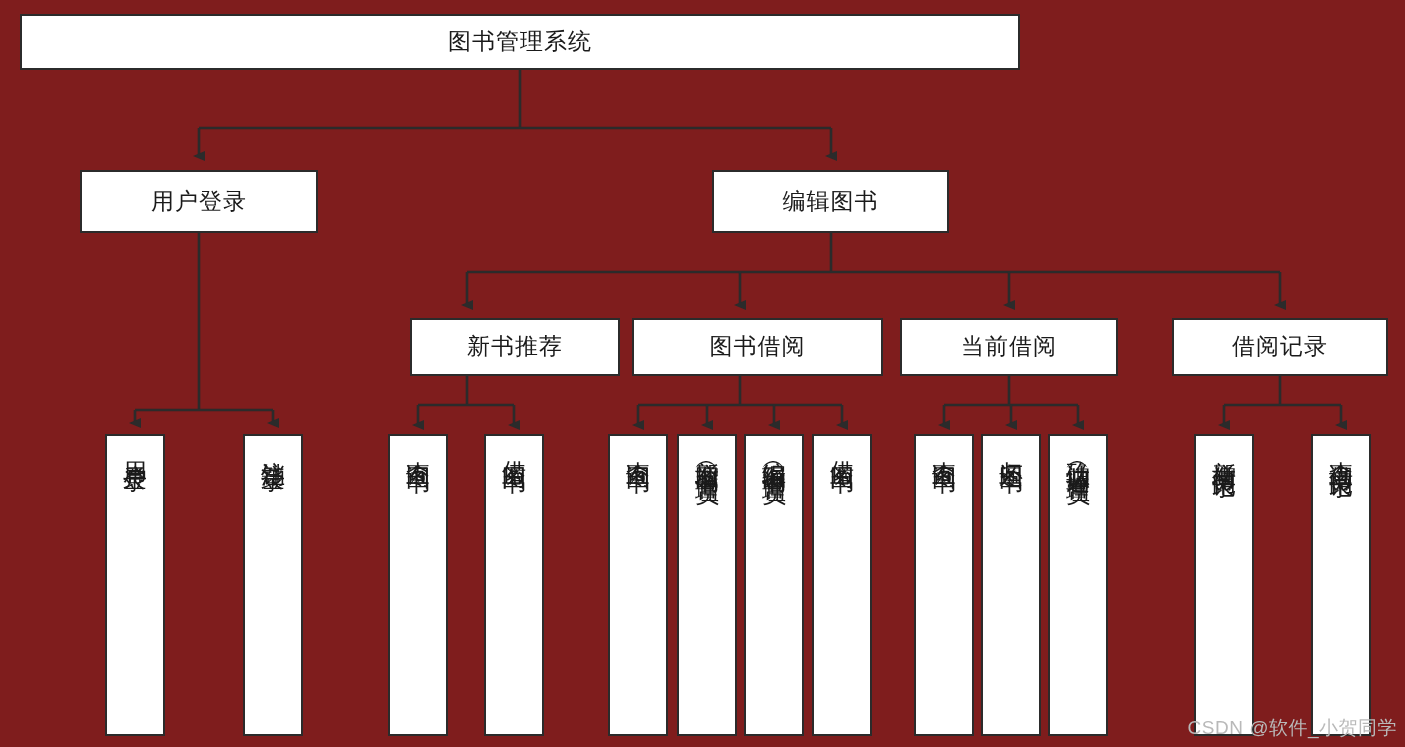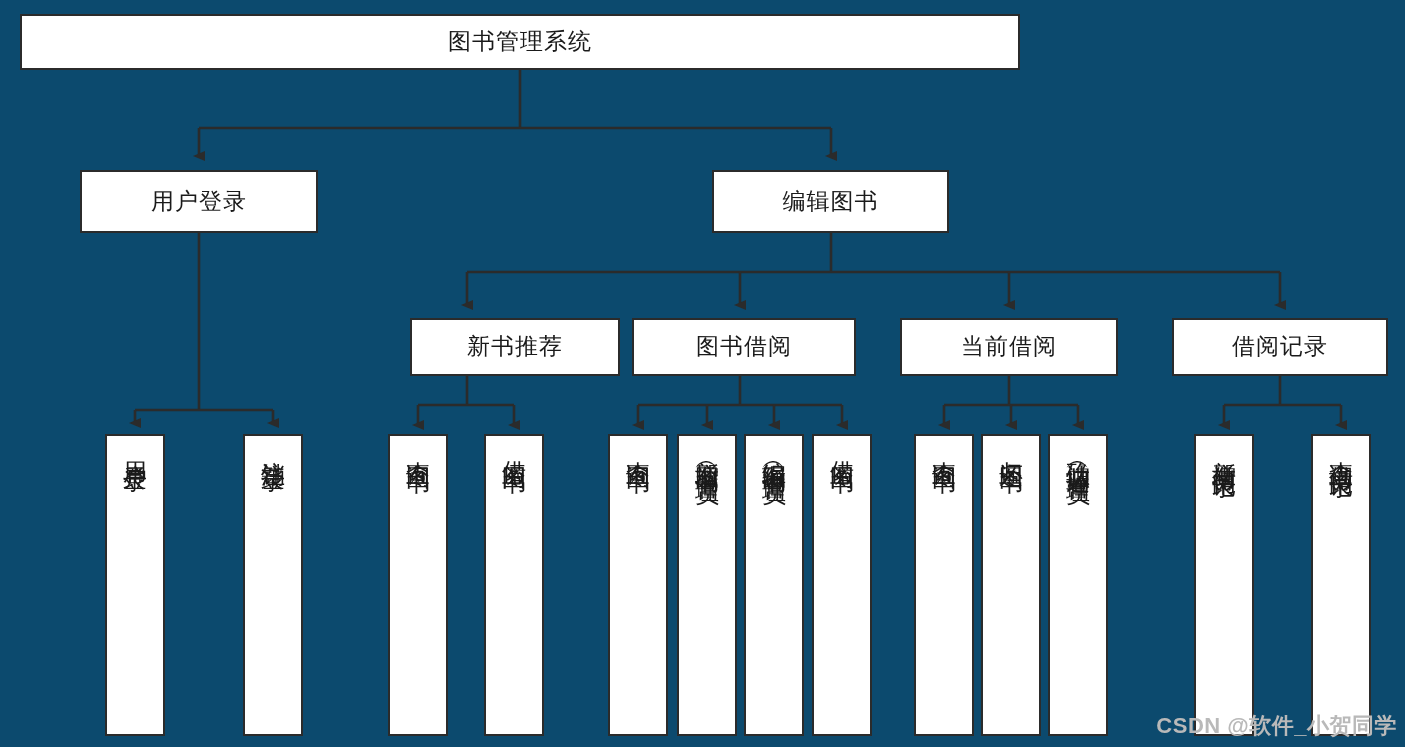--- a/index.html
+++ b/index.html
@@ -7,21 +7,21 @@
     padding: 0;
     background: #ffffff;
   }
   body {
     font-family: "Liberation Sans", "DejaVu Sans", sans-serif;
   }
   #canvas {
     position: relative;
     width: 1405px;
     height: 747px;
-    background: #0c4a6e;
+    background: #7f1d1d;
     overflow: hidden;
   }
   svg.edges {
     position: absolute;
     left: 0;
     top: 0;
     width: 1405px;
     height: 747px;
     pointer-events: none;
   }
@@ -57,26 +57,25 @@
     writing-mode: vertical-rl;
     text-orientation: upright;
     font-size: 24px;
     letter-spacing: 3px;
     line-height: 1.0;
   }
   .watermark {
     position: absolute;
     right: 8px;
     bottom: 6px;
-    font-size: 22px;
+    font-size: 19px;
     color: #b9b9b9;
     letter-spacing: 0.5px;
     white-space: nowrap;
     z-index: 3;
-    font-weight: bold;
   }
 </style>
 </head>
 <body>
 
 <div id="canvas">
 
   <svg class="edges" viewBox="0 0 1405 747">
     <defs>
       <marker id="arrow" markerWidth="12" markerHeight="12" refX="5" refY="6" orient="auto" markerUnits="userSpaceOnUse">
@@ -136,21 +135,21 @@
   </div>
 
   <div class="node horiz" style="left:712px; top:170px; width:237px; height:63px;">
     <span class="node-label">编辑图书</span>
   </div>
 
   <div class="node horiz" style="left:362px; top:318px; width:210px; height:58px;margin-left:48px;">
     <span class="node-label">新书推荐</span>
   </div>
 
-  <div class="node horiz" style="left:632px; top:318px; width:224px; height:58px;">
+  <div class="node horiz" style="left:632px; top:318px; width:251px; height:58px;">
     <span class="node-label">图书借阅</span>
   </div>
 
   <div class="node horiz" style="left:1172px; top:318px; width:216px; height:58px;">
     <span class="node-label">借阅记录</span>
   </div>
 
   <div class="node horiz" style="left:900px; top:318px; width:218px; height:58px;">
     <span class="node-label">当前借阅</span>
   </div>

